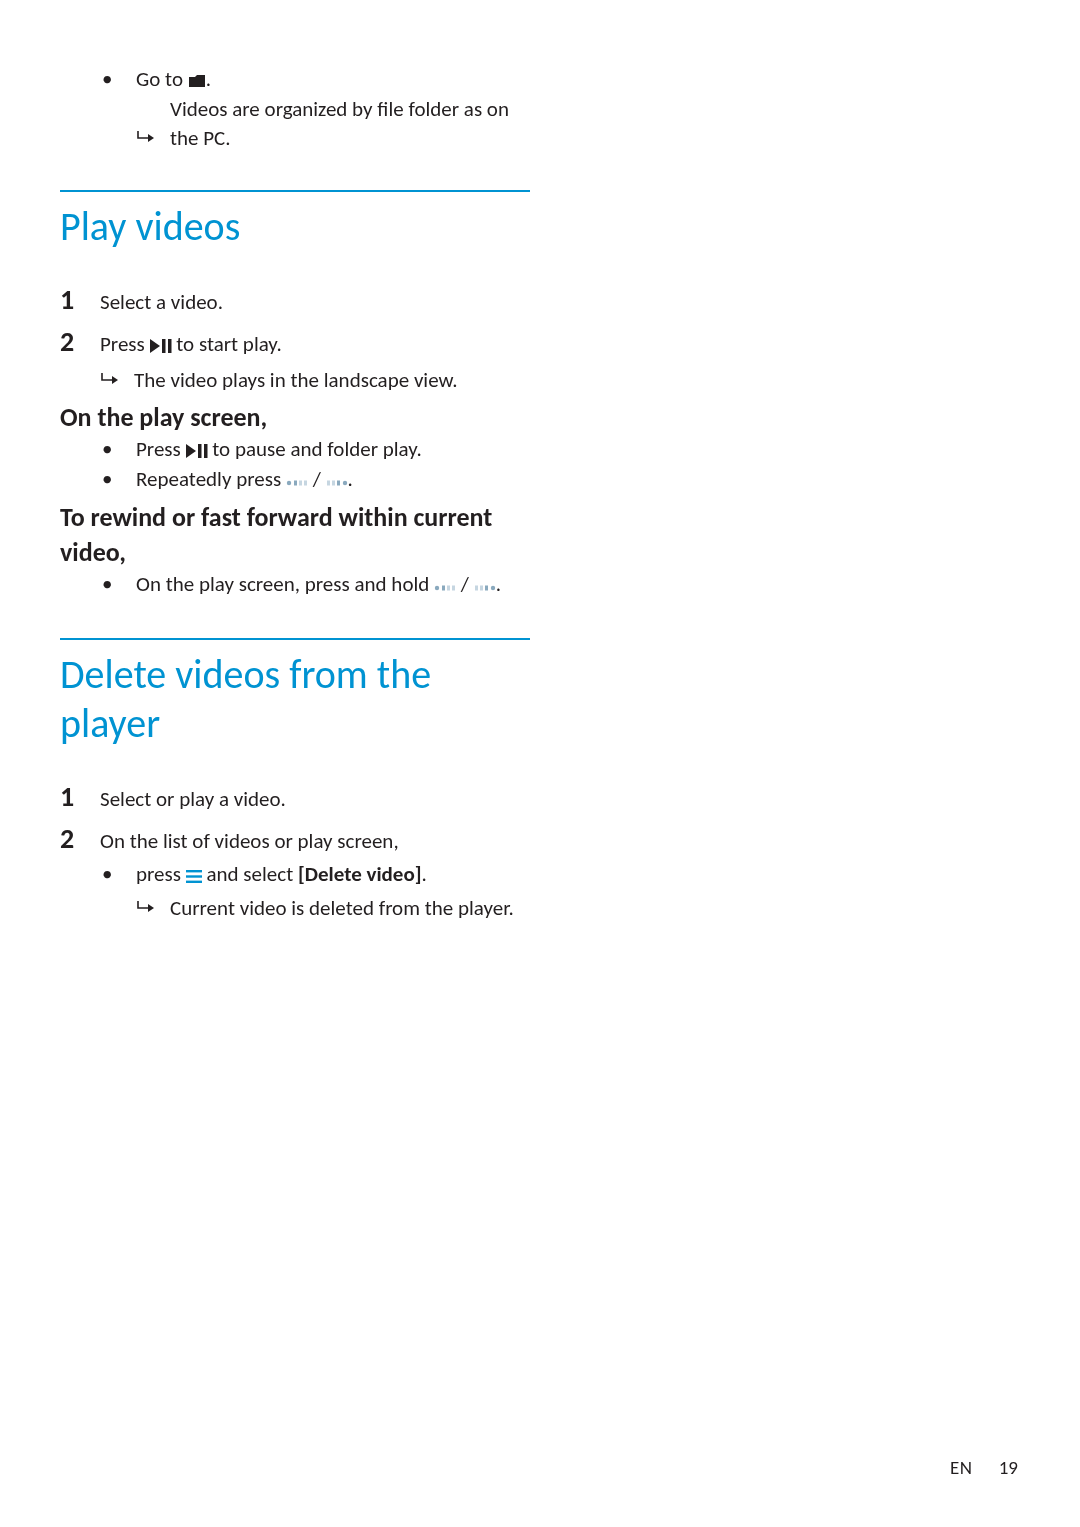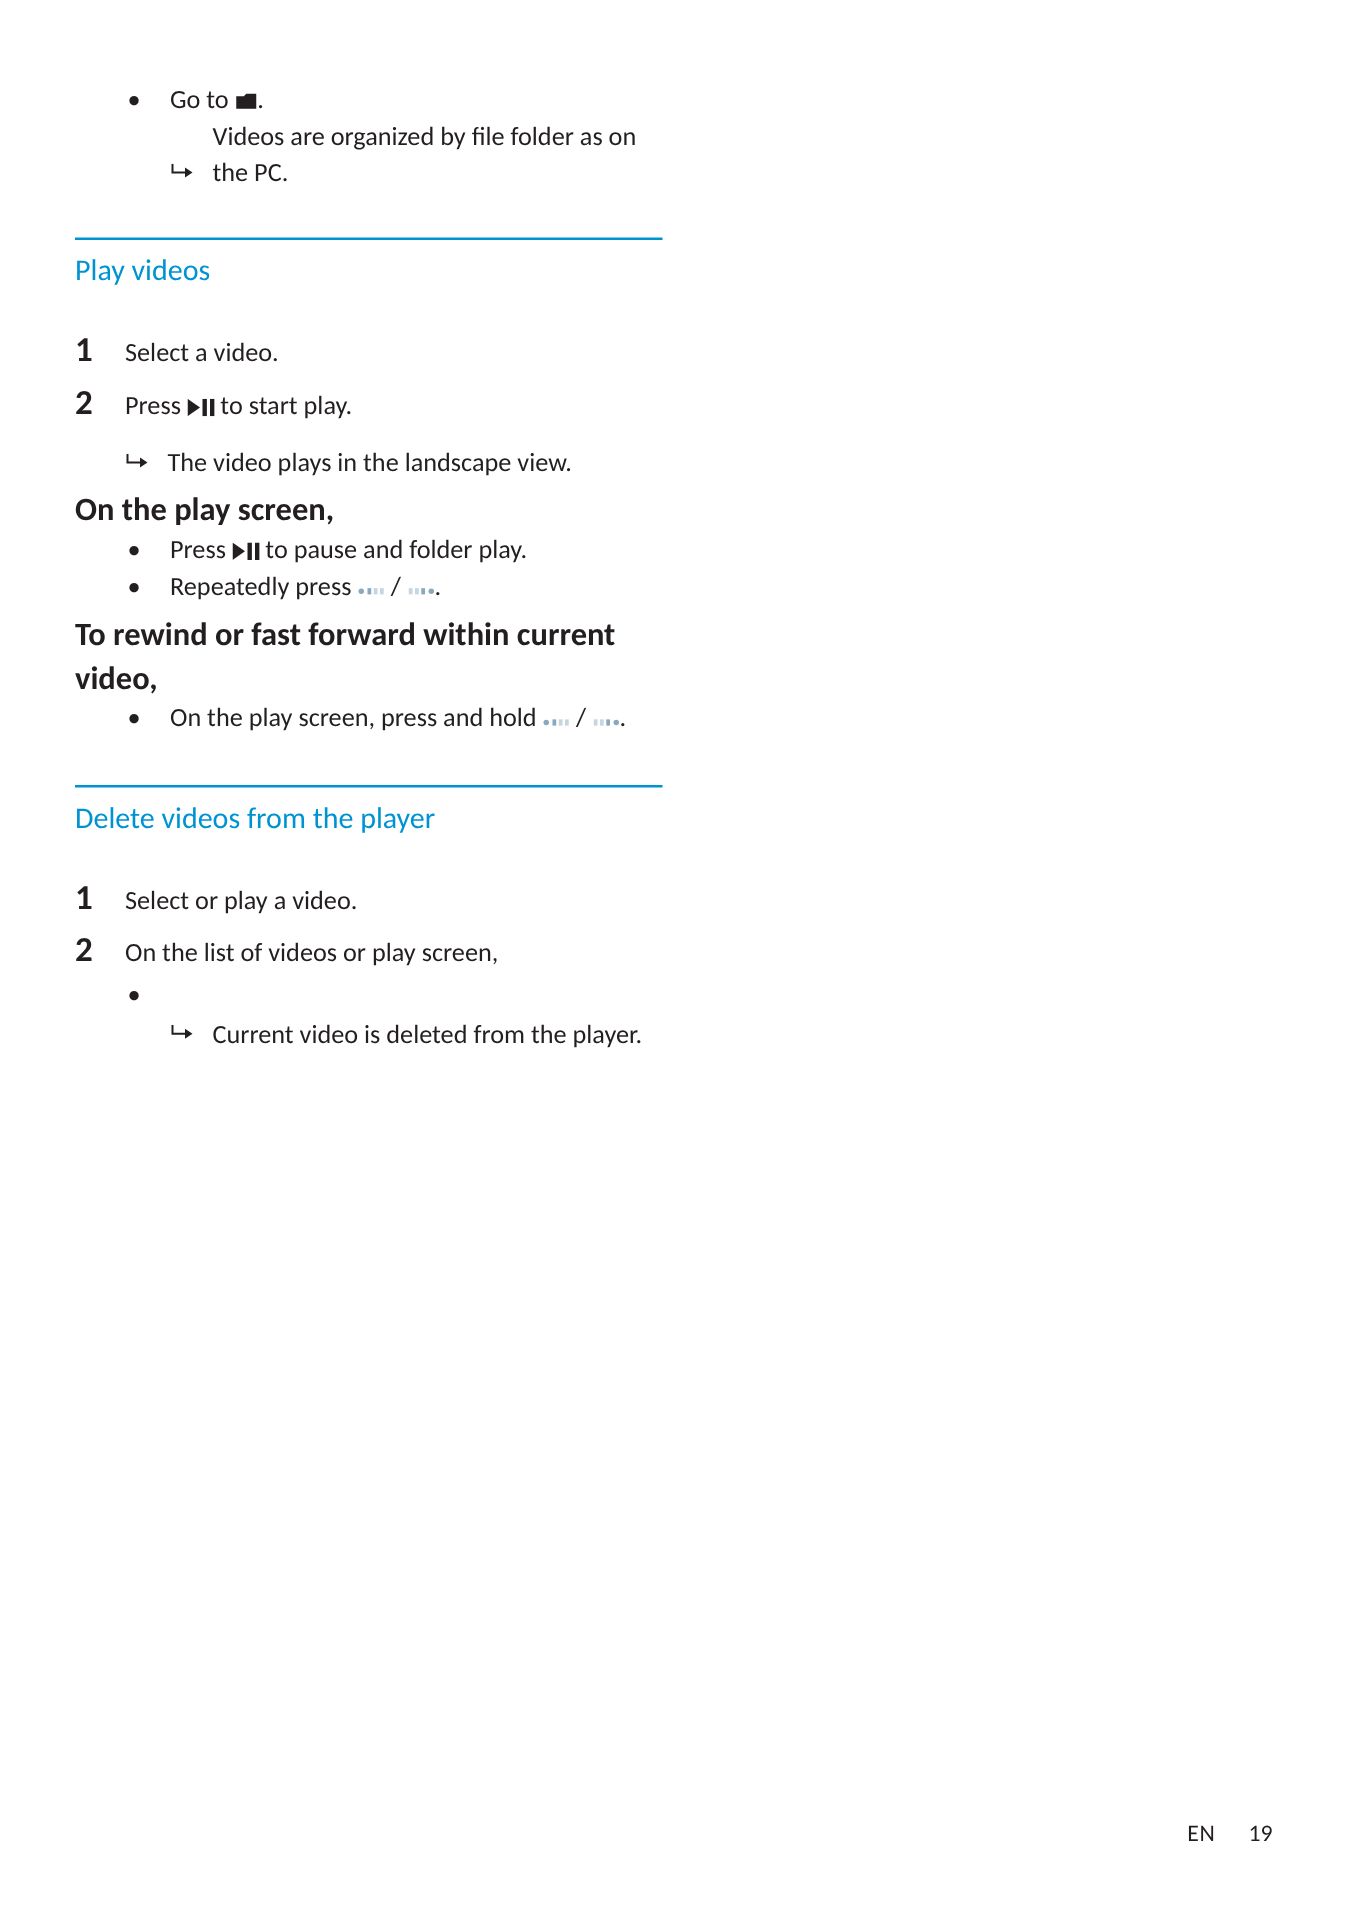--- a/index.html
+++ b/index.html
@@ -46,21 +46,21 @@
     padding-top: 3px;
   }
   .divider {
     border: 0;
     border-top: 2.5px solid #0093d2;
     margin: 38px 0 10px 0;
     width: 100%;
   }
   .h2 {
     color: #0093d2;
-    font-size: 24px;
+    font-size: 40px;
     font-weight: 400;
     margin: 0 0 28px 0;
   }
   .num-step {
     display: flex;
     align-items: baseline;
     font-size: 21px;
     line-height: 1.5;
   }
   .num {
@@ -131,21 +131,21 @@
     <span class="step-body">
       <span>Press </span>
       <span class="inline-icon">
         <svg width="22" height="14" viewBox="0 0 22 14">
             <path d="M0 0 L10 7 L0 14 Z" fill="#231f20"></path>
             <rect x="12" y="0" width="3.5" height="14" fill="#231f20"></rect>
             <rect x="18" y="0" width="3.5" height="14" fill="#231f20"></rect>
           </svg>
       </span>
       <span> to start play.</span>
-      <div class="result-line" style="margin-left:0;margin-top:10px;">
+      <div class="result-line" style="margin-left:0;margin-top:0;">
         <span class="result-arrow">
           <svg width="20" height="14" viewBox="0 0 20 14">
               <path d="M2 0 L2 7 L14 7" stroke="#231f20" stroke-width="1.6" fill="none"></path>
               <path d="M12 3 L18 7 L12 11 Z" fill="#231f20"></path>
             </svg>
         </span>
         <span>The video plays in the landscape view.</span>
       </div>
     </span>
   </div>
@@ -222,20 +222,31 @@
     <span class="num">1</span>
     <span class="step-body">Select or play a video.</span>
   </div>
   <div class="num-step">
     <span class="num">2</span>
     <span class="step-body">On the list of videos or play screen,</span>
   </div>
 
   <div class="bullet-line">
     <span class="bullet-dot">•</span>
+    <span>
+      <span>press </span>
+      <span class="inline-icon">
+        <svg width="16" height="13" viewBox="0 0 16 13">
+            <rect x="0" y="0" width="16" height="2.4" fill="#0093d2"></rect>
+            <rect x="0" y="5.3" width="16" height="2.4" fill="#0093d2"></rect>
+            <rect x="0" y="10.6" width="16" height="2.4" fill="#0093d2"></rect>
+          </svg>
+      </span>
+      <span> and select </span><span class="bold">[Delete video]</span><span>.</span>
+    </span>
   </div>
   <div class="result-line">
     <span class="result-arrow">
       <svg width="20" height="14" viewBox="0 0 20 14">
           <path d="M2 0 L2 7 L14 7" stroke="#231f20" stroke-width="1.6" fill="none"></path>
           <path d="M12 3 L18 7 L12 11 Z" fill="#231f20"></path>
         </svg>
     </span>
     <span>Current video is deleted from the player.</span>
   </div>

